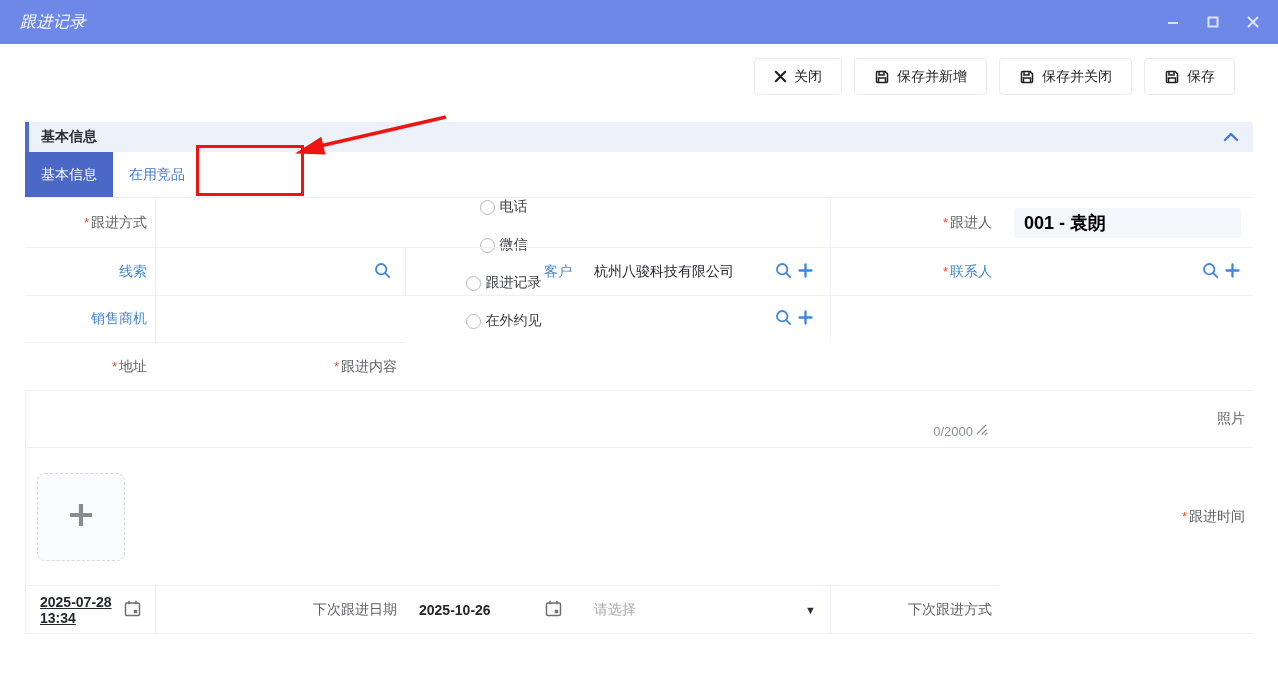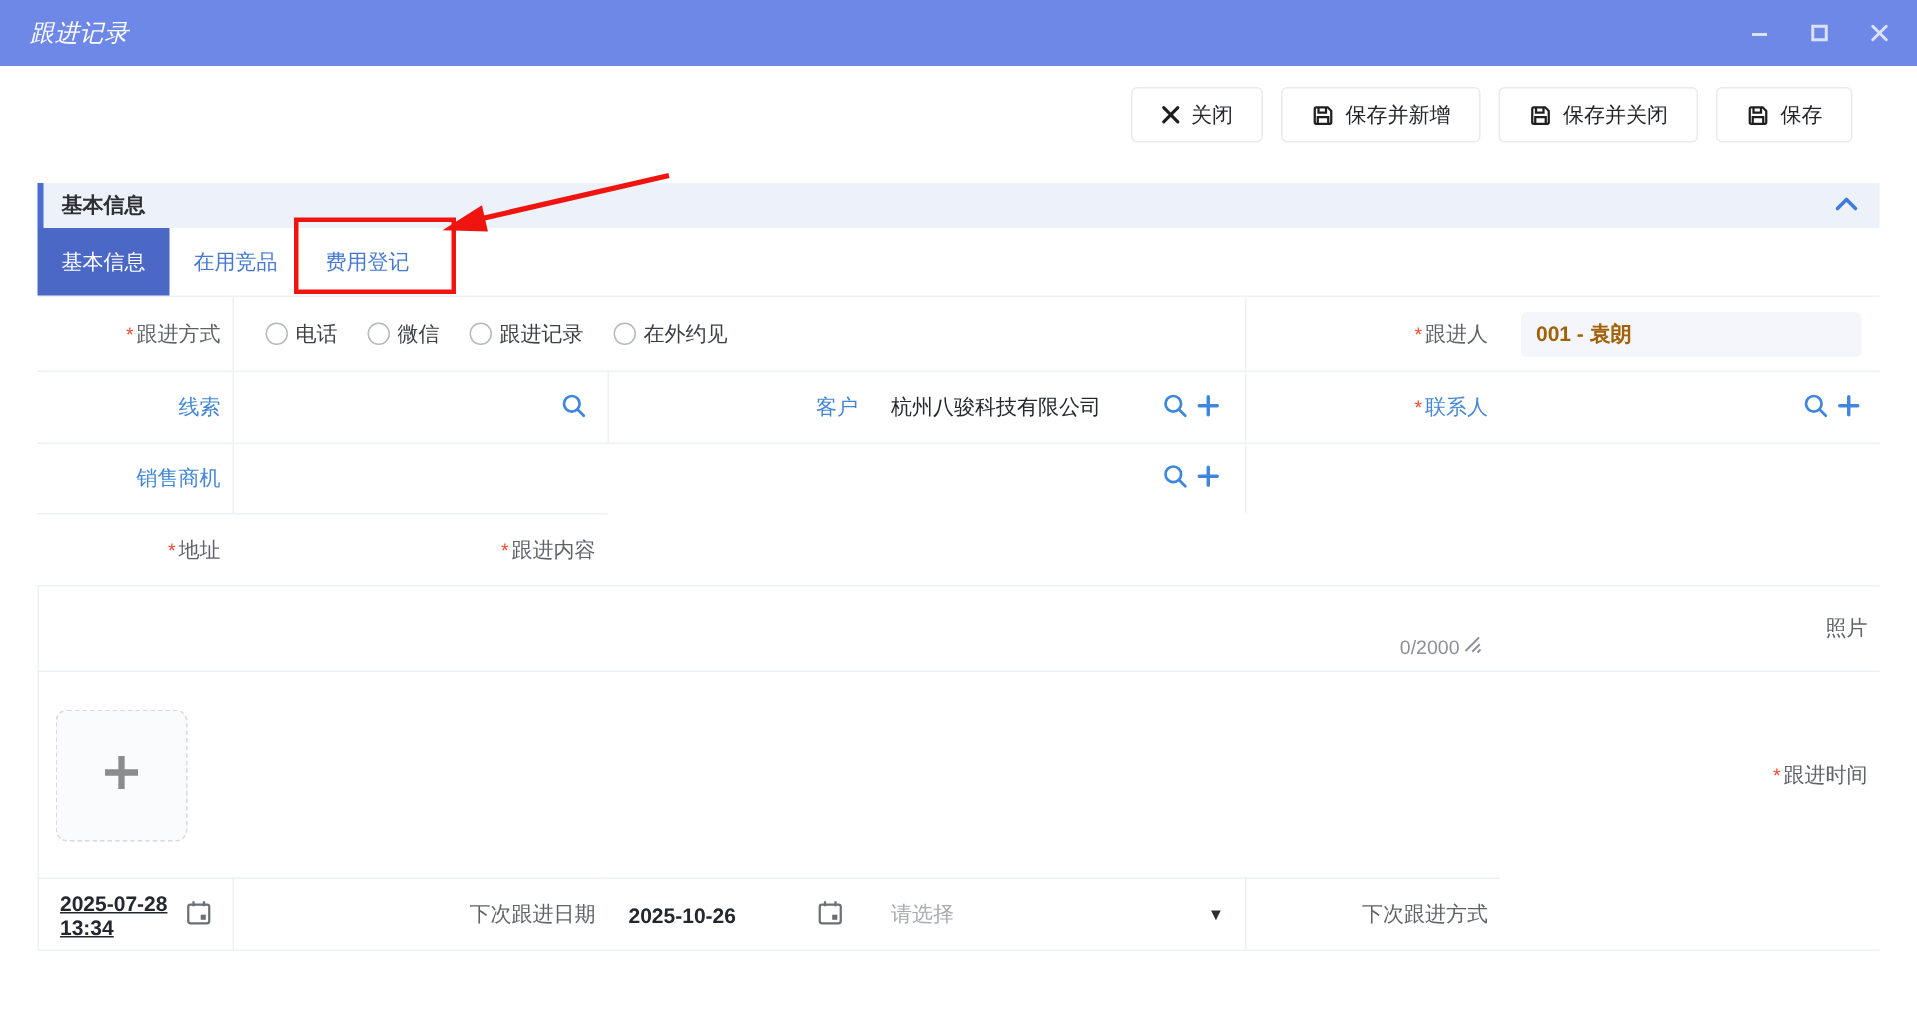--- a/index.html
+++ b/index.html
@@ -50,28 +50,28 @@
   .bl{border-left:1px solid #edf0f6;}
   .lbl{justify-content:flex-end;padding-right:8px;font-size:14px;color:#5f6368;white-space:nowrap;}
   .lbl.link{color:#4487d6;}
   .req-star{color:#f2462e;margin-right:2px;font-size:13px;}
   .fld{padding:0 14px;font-size:14px;color:#23272e;}
   .fld .val{font-weight:bold;}
   .fld .val-normal{font-weight:normal;}
   .spacer{flex:1;}
   .icons{display:flex;align-items:center;gap:6px;}
   
-  .radios{display:flex;align-items:center;gap:20px;padding-left:21px;}
+  .radios{display:flex;align-items:center;gap:20px;padding-left:21px;flex-direction:column;}
   .radio{display:flex;align-items:center;gap:5px;cursor:pointer;}
   .radio .circ{width:15px;height:15px;border:1px solid #b4b8c0;border-radius:50%;background:#fff;box-sizing:border-box;}
   .radio .rlab{font-size:14px;color:#3c4045;}
   
   .filled-box{
     flex:1;height:30px;background:#f4f6fb;border-radius:4px;display:flex;align-items:center;
-    padding:0 10px;font-size:14px;font-weight:bold;color:#a16207;box-sizing:border-box;margin-right:0;
+    padding:0 10px;font-size:18px;font-weight:bold;color:#000000;box-sizing:border-box;margin-right:0;
   }
   
   .resize-handle{margin-left:auto;}
   .counter-wrap{position:relative;align-items:flex-end;padding-bottom:8px;}
   .counter{margin-left:auto;display:flex;align-items:flex-end;gap:1px;color:#8a8f99;font-size:13px;}
   
   .upload-box{
     width:88px;height:88px;border:1px dashed #d6d9e0;border-radius:8px;background:#fafbfd;
     display:flex;align-items:center;justify-content:center;cursor:pointer;margin-left:11px;box-sizing:border-box;
   }
@@ -154,21 +154,20 @@
       <span>
         <svg width="16" height="10" viewBox="0 0 16 10">
             <polyline points="2,8 8,2 14,8" fill="none" stroke="#3f7bd8" stroke-width="2.4" stroke-linecap="round" stroke-linejoin="round"></polyline>
           </svg>
       </span>
     </div>
 
     <div class="tabbar">
       <div class="tab active">基本信息</div>
       <div class="tab">在用竞品</div>
-      <div class="tab">费用登记</div>
     </div>
 
     <div class="form">
 
       <div class="cell rowtop lbl">
         <span class="req-star">*</span>
         <span>跟进方式</span>
       </div>
       <div class="cell rowtop bl radios" style="grid-column:span 3;">
         <span class="radio">

